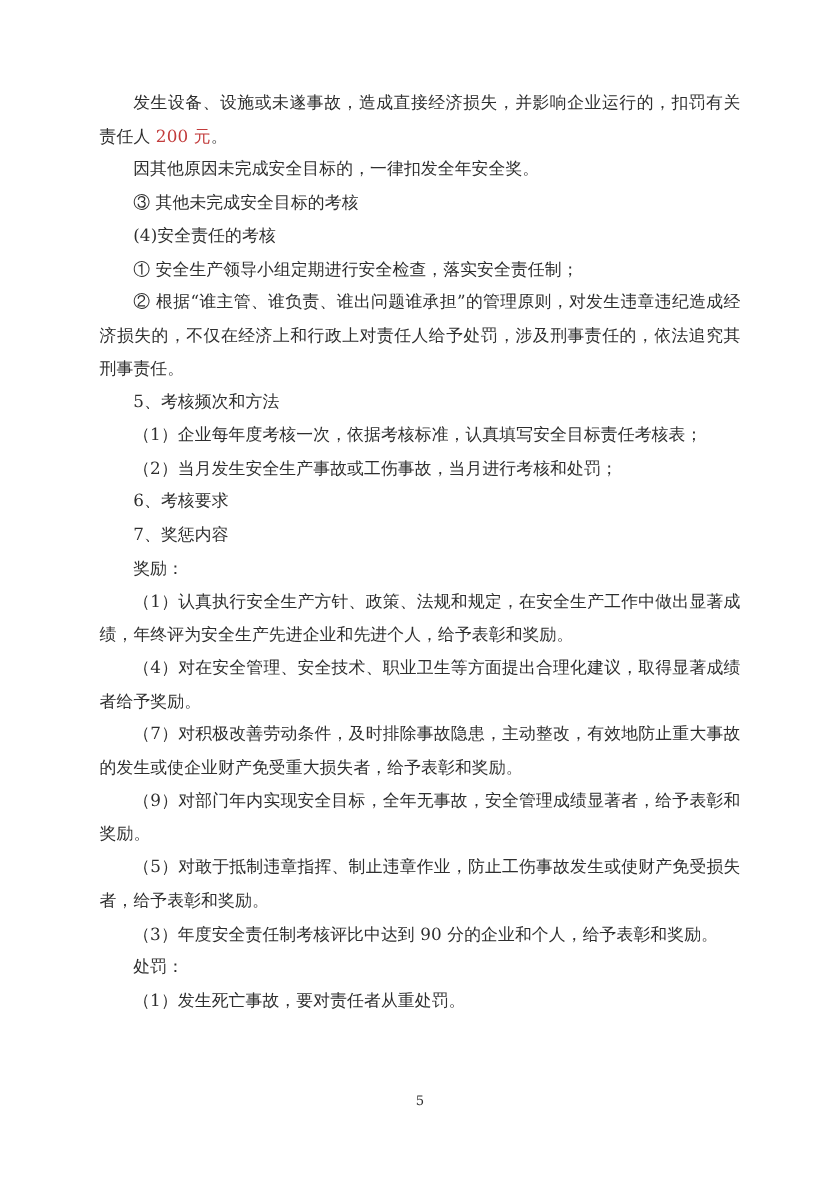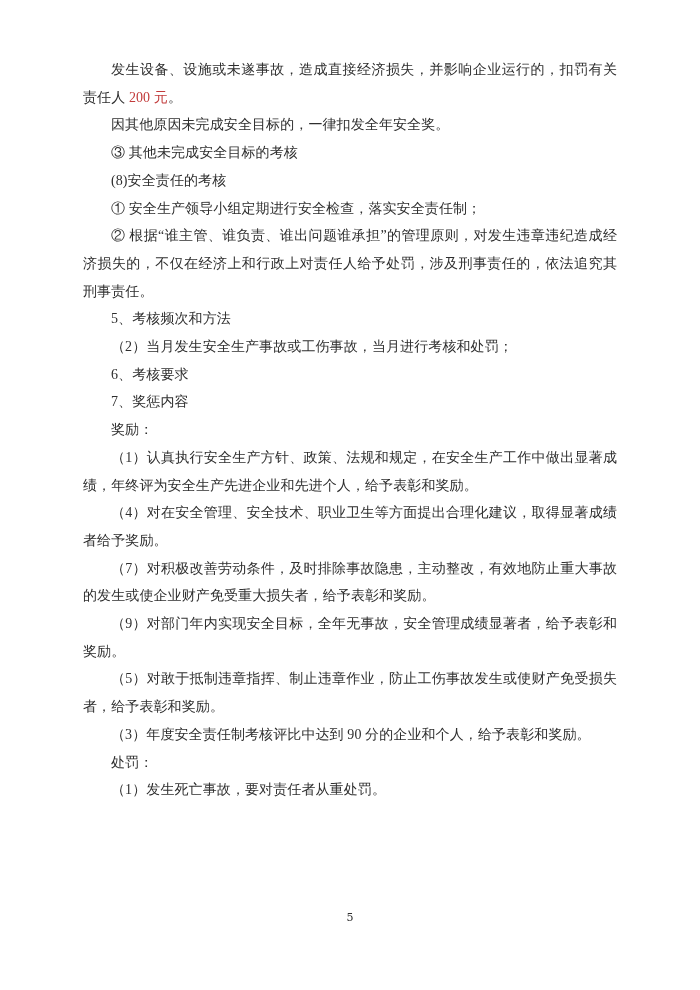--- a/index.html
+++ b/index.html
@@ -18,23 +18,22 @@
     left: 0;
     top: 0;
     width: 700px;
     height: 990px;
     background: #ffffff;
     overflow: hidden;
   }
   .content {
     position: absolute;
     left: 83px;
-    top: 56px;
+    top: 73px;
     width: 534px;
-    font-family: Liberation Serif, serif;
   }
   .para {
     margin: 0;
     padding: 0;
     font-size: 14px;
     line-height: 27.7px;
     text-align: justify;
     text-indent: 2em;
     letter-spacing: 0.1px;
   }
@@ -55,24 +54,25 @@
 </head>
 <body>
 
 <div class="page">
   <div class="content" data-bind-color="document.colors.body_text" style="color: rgb(46, 46, 46);">
 
     <p class="para"><span data-bind="document.paragraphs.0.before">发生设备、设施或未遂事故，造成直接经济损失，并影响企业运行的，扣罚有关责任人 </span><span class="highlight-red" data-bind="document.paragraphs.0.highlight" data-bind-color="document.colors.highlight_red" style="color: rgb(194, 59, 59);">200 元</span><span data-bind="document.paragraphs.0.after">。</span></p>
 
     <p class="para" data-bind="document.paragraphs.2.text">因其他原因未完成安全目标的，一律扣发全年安全奖。</p>
     <p class="para" data-bind="document.paragraphs.1.text">③ 其他未完成安全目标的考核</p>
-    <p class="para" data-bind="document.paragraphs.3.text">(8)安全责任的考核</p>
+    <p class="para" data-bind="document.paragraphs.3.text">(4)安全责任的考核</p>
     <p class="para" data-bind="document.paragraphs.4.text">① 安全生产领导小组定期进行安全检查，落实安全责任制；</p>
     <p class="para" data-bind="document.paragraphs.5.text">② 根据“谁主管、谁负责、谁出问题谁承担”的管理原则，对发生违章违纪造成经济损失的，不仅在经济上和行政上对责任人给予处罚，涉及刑事责任的，依法追究其刑事责任。</p>
     <p class="para" data-bind="document.paragraphs.6.text">5、考核频次和方法</p>
+    <p class="para" data-bind="document.paragraphs.7.text">（1）企业每年度考核一次，依据考核标准，认真填写安全目标责任考核表；</p>
     <p class="para" data-bind="document.paragraphs.8.text">（2）当月发生安全生产事故或工伤事故，当月进行考核和处罚；</p>
     <p class="para" data-bind="document.paragraphs.9.text">6、考核要求</p>
     <p class="para" data-bind="document.paragraphs.11.text">7、奖惩内容</p>
     <p class="para" data-bind="document.paragraphs.12.text">奖励：</p>
     <p class="para" data-bind="document.paragraphs.13.text">（1）认真执行安全生产方针、政策、法规和规定，在安全生产工作中做出显著成绩，年终评为安全生产先进企业和先进个人，给予表彰和奖励。</p>
     <p class="para" data-bind="document.paragraphs.14.text">（4）对在安全管理、安全技术、职业卫生等方面提出合理化建议，取得显著成绩者给予奖励。</p>
     <p class="para" data-bind="document.paragraphs.15.text">（7）对积极改善劳动条件，及时排除事故隐患，主动整改，有效地防止重大事故的发生或使企业财产免受重大损失者，给予表彰和奖励。</p>
     <p class="para" data-bind="document.paragraphs.16.text">（9）对部门年内实现安全目标，全年无事故，安全管理成绩显著者，给予表彰和奖励。</p>
     <p class="para" data-bind="document.paragraphs.17.text">（5）对敢于抵制违章指挥、制止违章作业，防止工伤事故发生或使财产免受损失者，给予表彰和奖励。</p>
     <p class="para" data-bind="document.paragraphs.18.text">（3）年度安全责任制考核评比中达到 90 分的企业和个人，给予表彰和奖励。</p>

